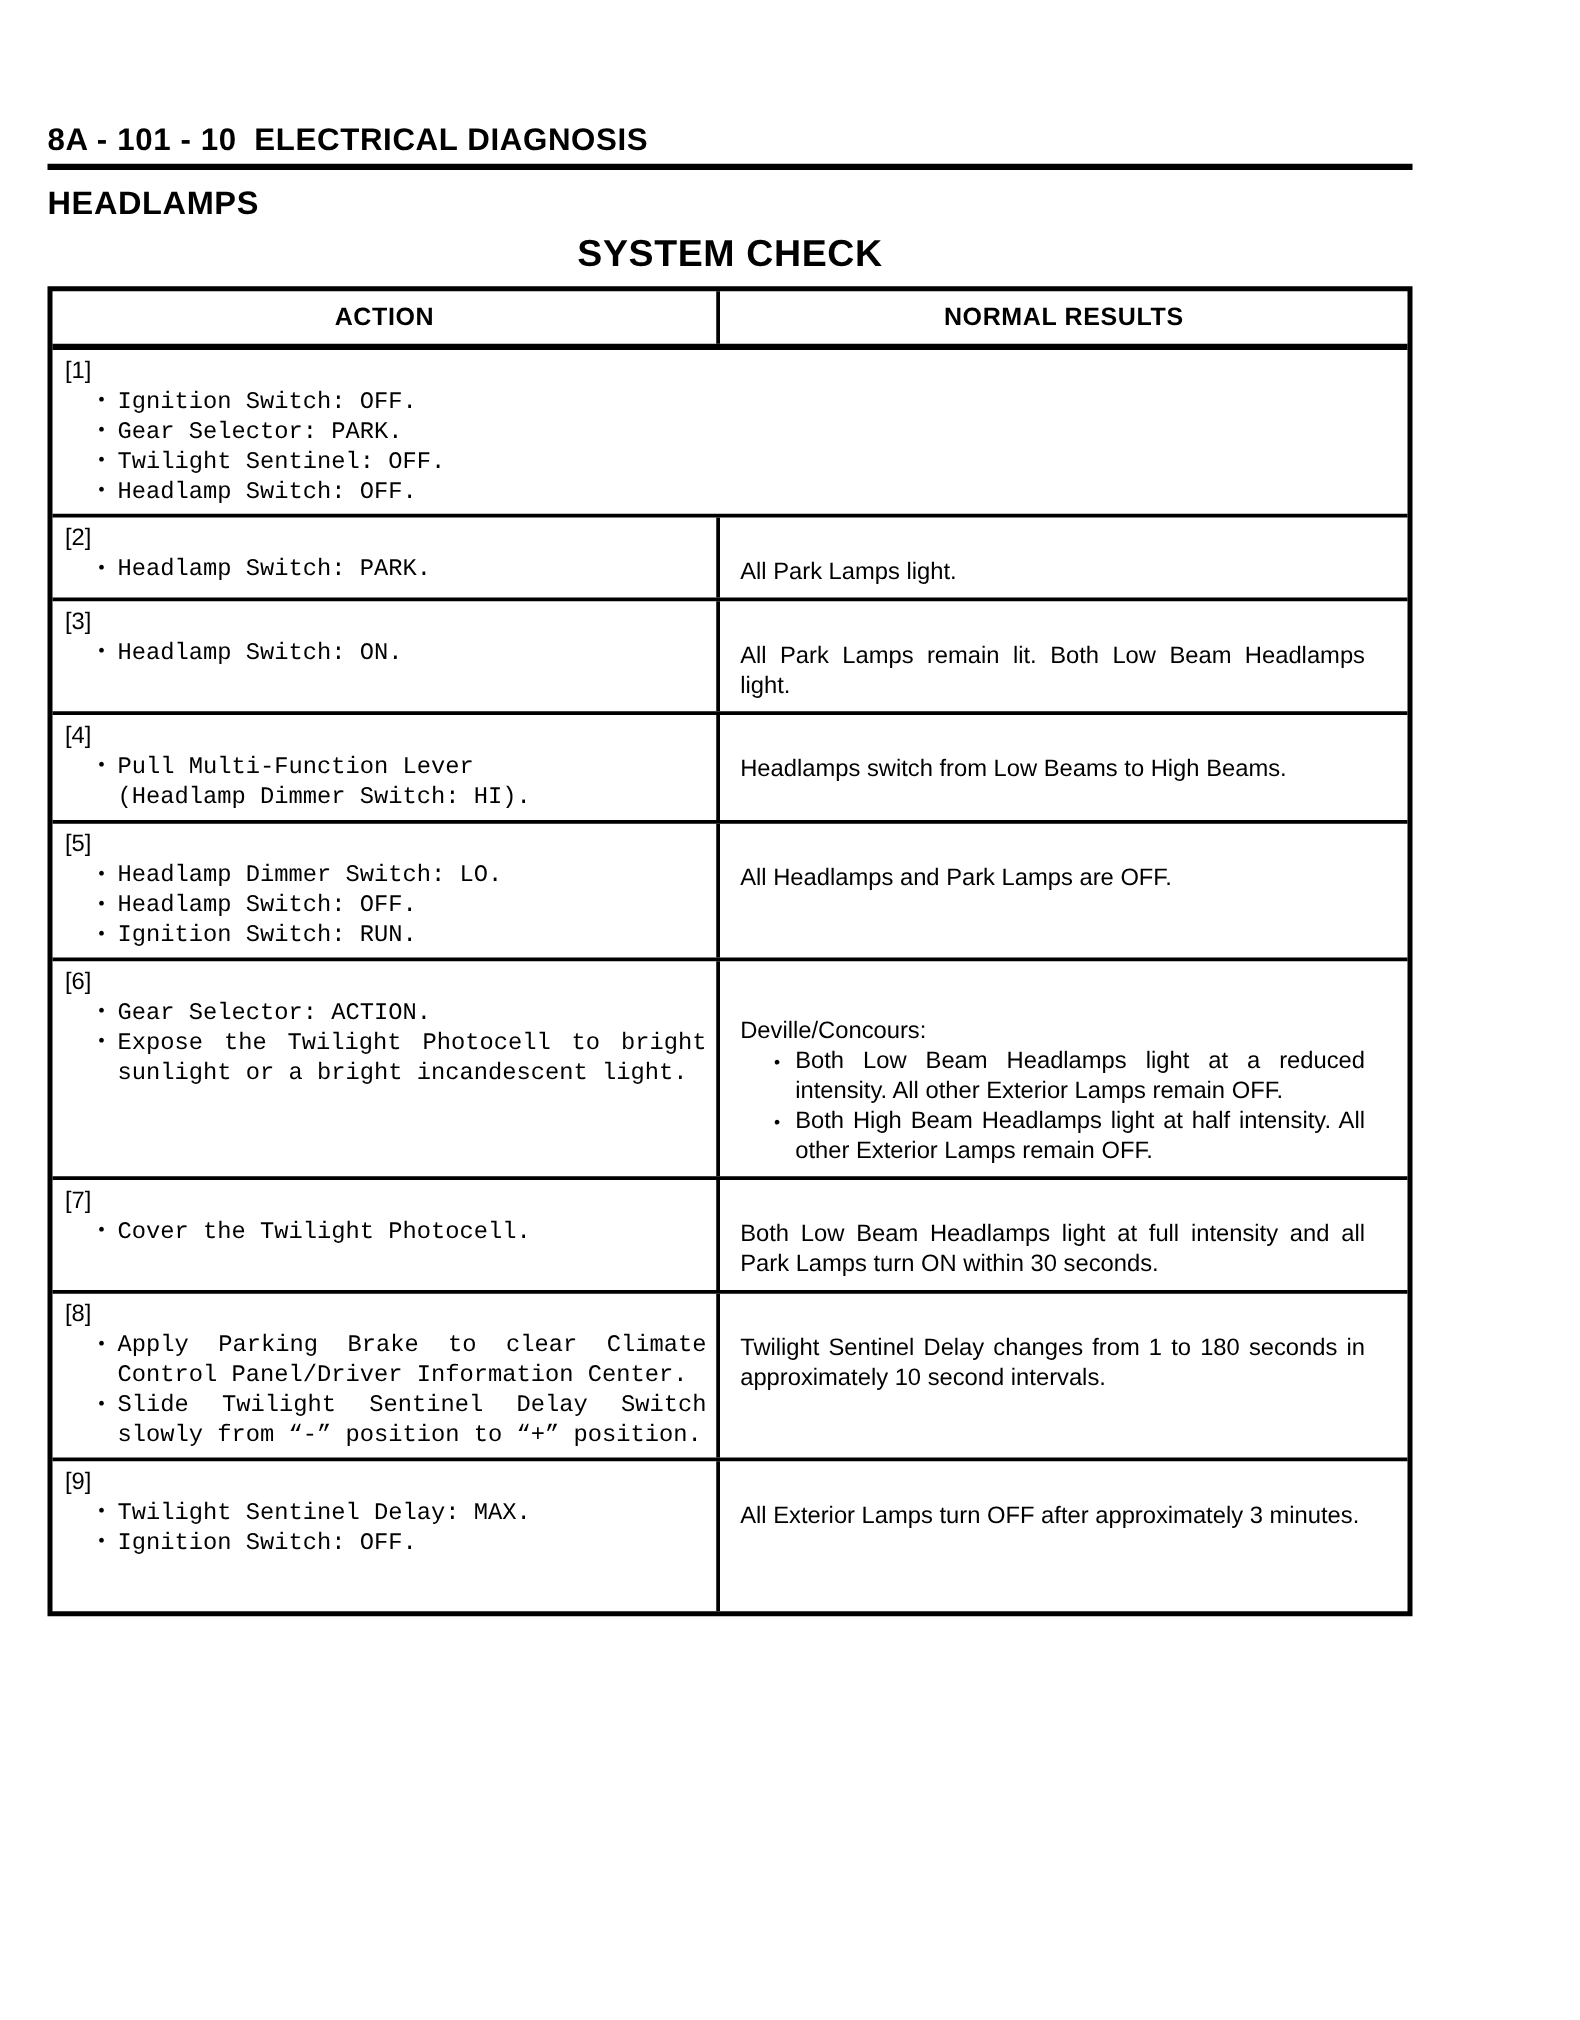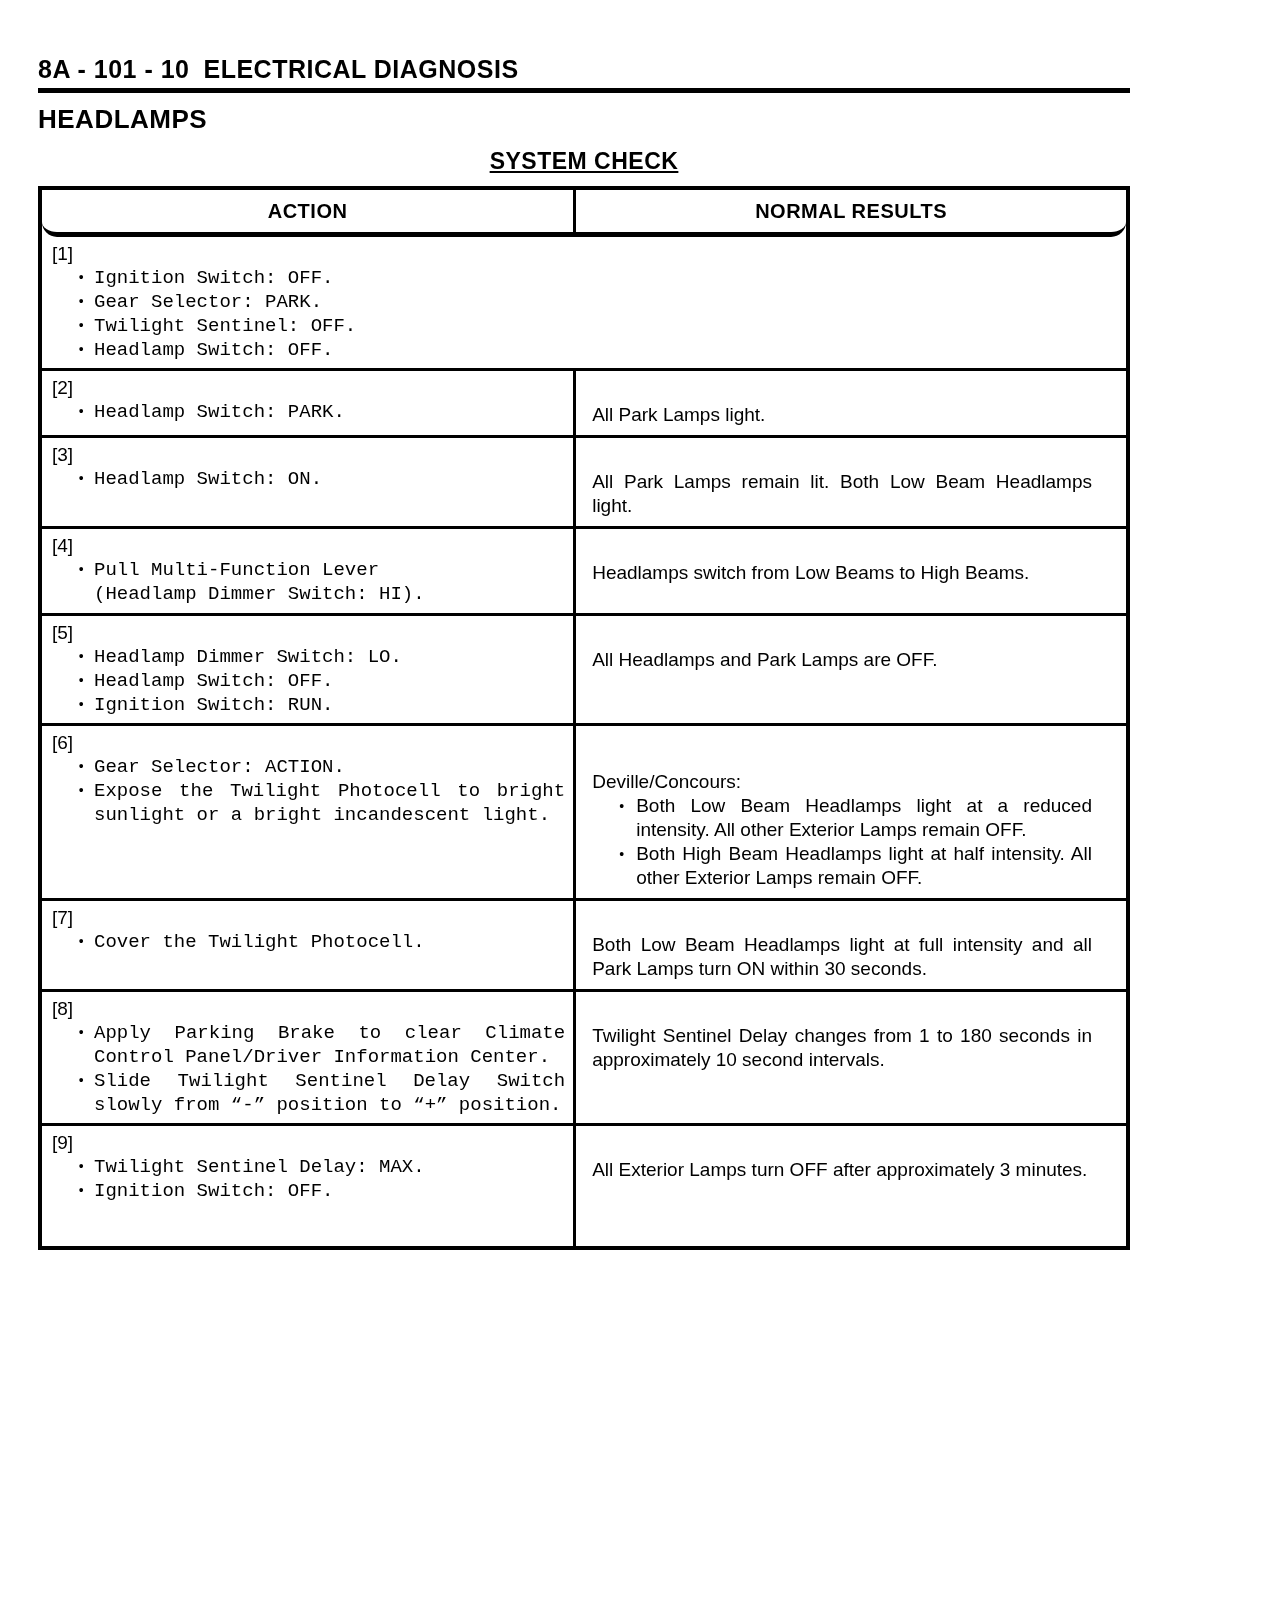--- a/index.html
+++ b/index.html
@@ -2,38 +2,38 @@
 <html><head>
 <meta charset="utf-8">
 <style>
   html, body { margin: 0; padding: 0; background: #ffffff; }
   body {
     width: 1264px; height: 1616px;
     font-family: "Liberation Sans", sans-serif;
     color: #000;
     -webkit-font-smoothing: antialiased;
   }
-  .page { width: 1264px; height: 1356px; position: relative; background: #fff; overflow: hidden; }
+  .page { width: 1264px; height: 1356px; position: relative; background: #fff; overflow: hidden; margin-top: 43px; }
   .content { padding: 56px 0 0 38px; width: 1092px; }
 
   .pagehead { font-weight: 700; font-size: 25px; line-height: 26px; letter-spacing: 0.5px; white-space: nowrap; }
   .pagehead .sep { display: inline-block; width: 14px; }
   .header-rule { margin-top: 6px; height: 5px; background: #000; width: 1092px; }
 
   .doc-title { margin-top: 9px; font-weight: 700; font-size: 26px; line-height: 34px; letter-spacing: 0.5px; }
-  .table-title { margin-top: 12px; font-weight: 700; font-size: 23px; line-height: 26px; text-align: center; width: 1092px; letter-spacing: 0.5px; text-decoration: underline; }
+  .table-title { margin-top: 12px; font-weight: 700; font-size: 30px; line-height: 26px; text-align: center; width: 1092px; letter-spacing: 0.5px; }
 
   .syscheck-table {
     margin-top: 12px;
     width: 1092px;
     border: 4px solid #000;
     box-sizing: border-box;
     background: #fff;
   }
-  .thead { display: flex; border-bottom: 5px solid #000; border-radius: 15px; }
+  .thead { display: flex; border-bottom: 5px solid #000; }
   .th {
     font-weight: 700; font-size: 20px; line-height: 42px;
     text-align: center; letter-spacing: 0.5px;
     box-sizing: border-box;
   }
   .th.action  { width: 49%; }
   .th.results { width: 51%; border-left: 3px solid #000; }
 
   .trow { display: flex; align-items: stretch; }
   .trow + .trow { border-top: 3px solid #000; }

